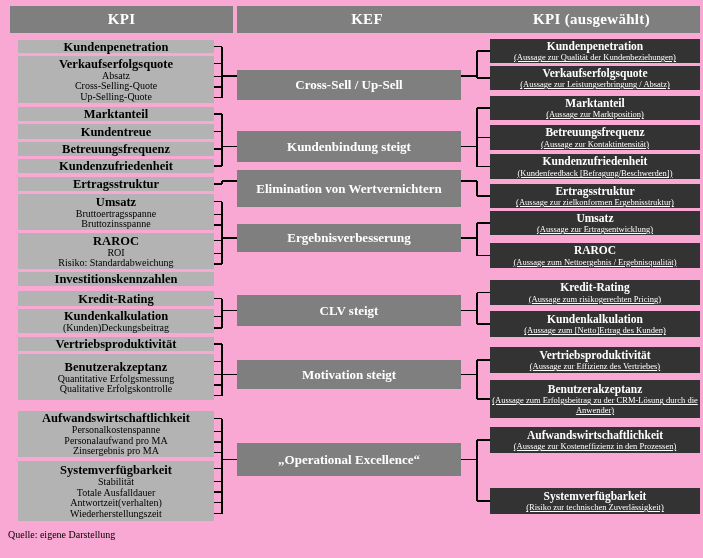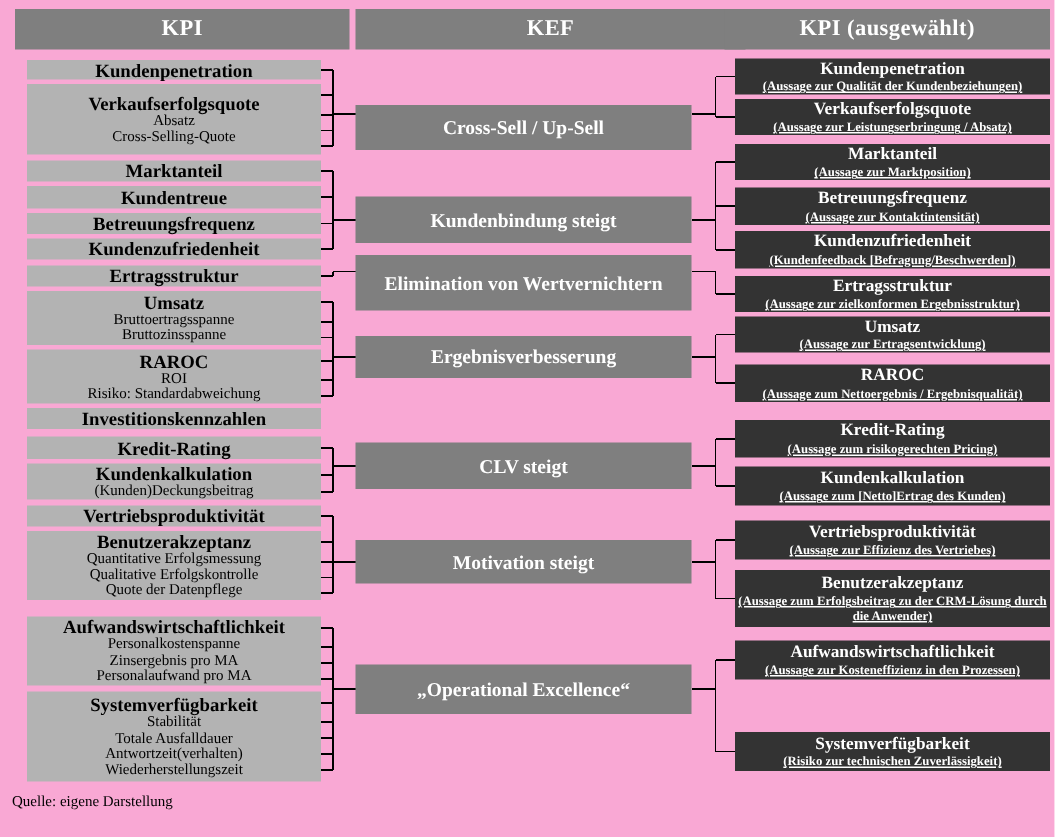--- a/index.html
+++ b/index.html
@@ -25,21 +25,21 @@
   .kbox {
     position:absolute; left:237px; width:224px; background:#7f7f7f; color:#ffffff;
     font-weight:bold; font-size:13px; display:flex; align-items:center;
     justify-content:center; text-align:center; white-space:nowrap;
   }
   .rbox {
     position:absolute; left:490px; width:210px; background:#333333; color:#ffffff;
     text-align:center; display:flex; flex-direction:column; justify-content:center;
   }
   .rtitle { font-weight:bold; font-size:11.5px; line-height:12.5px; white-space:nowrap; }
-  .rsub   { font-weight:bold; font-size:8.5px; line-height:10px; text-decoration:underline; }
+  .rsub   { font-weight:normal; font-size:8.5px; line-height:10px; text-decoration:underline; }
   #caption {
     position:absolute; left:8px; top:529px; color:#000000;
     font-weight:normal; font-size:10px;
   }
 </style>
 </head>
 <body>
 
 <div id="canvas">
   <svg id="connectors" xmlns="http://www.w3.org/2000/svg" shape-rendering="crispEdges">
@@ -125,20 +125,21 @@
   <div class="hdr" id="hdr-sel">KPI (ausgewählt)</div>
 
   <div id="left-col">
       <div class="lbox" style="top: 40px; height: 13px;">
         <div class="ltitle">Kundenpenetration</div>
       </div>
       <div class="lbox" style="top: 56px; height: 47px;">
         <div class="ltitle">Verkaufserfolgsquote</div>
         <div class="lsub">Absatz</div>
         <div class="lsub">Cross-Selling-Quote</div>
+        <div class="lsub">Up-Selling-Quote</div>
       </div>
       <div class="lbox" style="top: 107px; height: 14px;">
         <div class="ltitle">Marktanteil</div>
       </div>
       <div class="lbox" style="top: 124px; height: 15px;">
         <div class="ltitle">Kundentreue</div>
       </div>
       <div class="lbox" style="top: 142px; height: 14px;">
         <div class="ltitle">Betreuungsfrequenz</div>
       </div>
@@ -168,27 +169,26 @@
         <div class="ltitle">Kundenkalkulation</div>
         <div class="lsub">(Kunden)Deckungsbeitrag</div>
       </div>
       <div class="lbox" style="top: 337px; height: 14px;">
         <div class="ltitle">Vertriebsproduktivität</div>
       </div>
       <div class="lbox" style="top: 354px; height: 46px;">
         <div class="ltitle">Benutzerakzeptanz</div>
         <div class="lsub">Quantitative Erfolgsmessung</div>
         <div class="lsub">Qualitative Erfolgskontrolle</div>
-        <div class="lsub">Quote der Datenpflege</div>
       </div>
       <div class="lbox" style="top: 411px; height: 46px;">
         <div class="ltitle">Aufwandswirtschaftlichkeit</div>
         <div class="lsub">Personalkostenspanne</div>
+        <div class="lsub">Personalaufwand pro MA</div>
         <div class="lsub">Zinsergebnis pro MA</div>
-        <div class="lsub">Personalaufwand pro MA</div>
       </div>
       <div class="lbox" style="top: 461px; height: 60px;">
         <div class="ltitle">Systemverfügbarkeit</div>
         <div class="lsub">Stabilität</div>
         <div class="lsub">Totale Ausfalldauer</div>
         <div class="lsub">Antwortzeit(verhalten)</div>
         <div class="lsub">Wiederherstellungszeit</div>
       </div>
     </div>
   <div id="kef-col">

